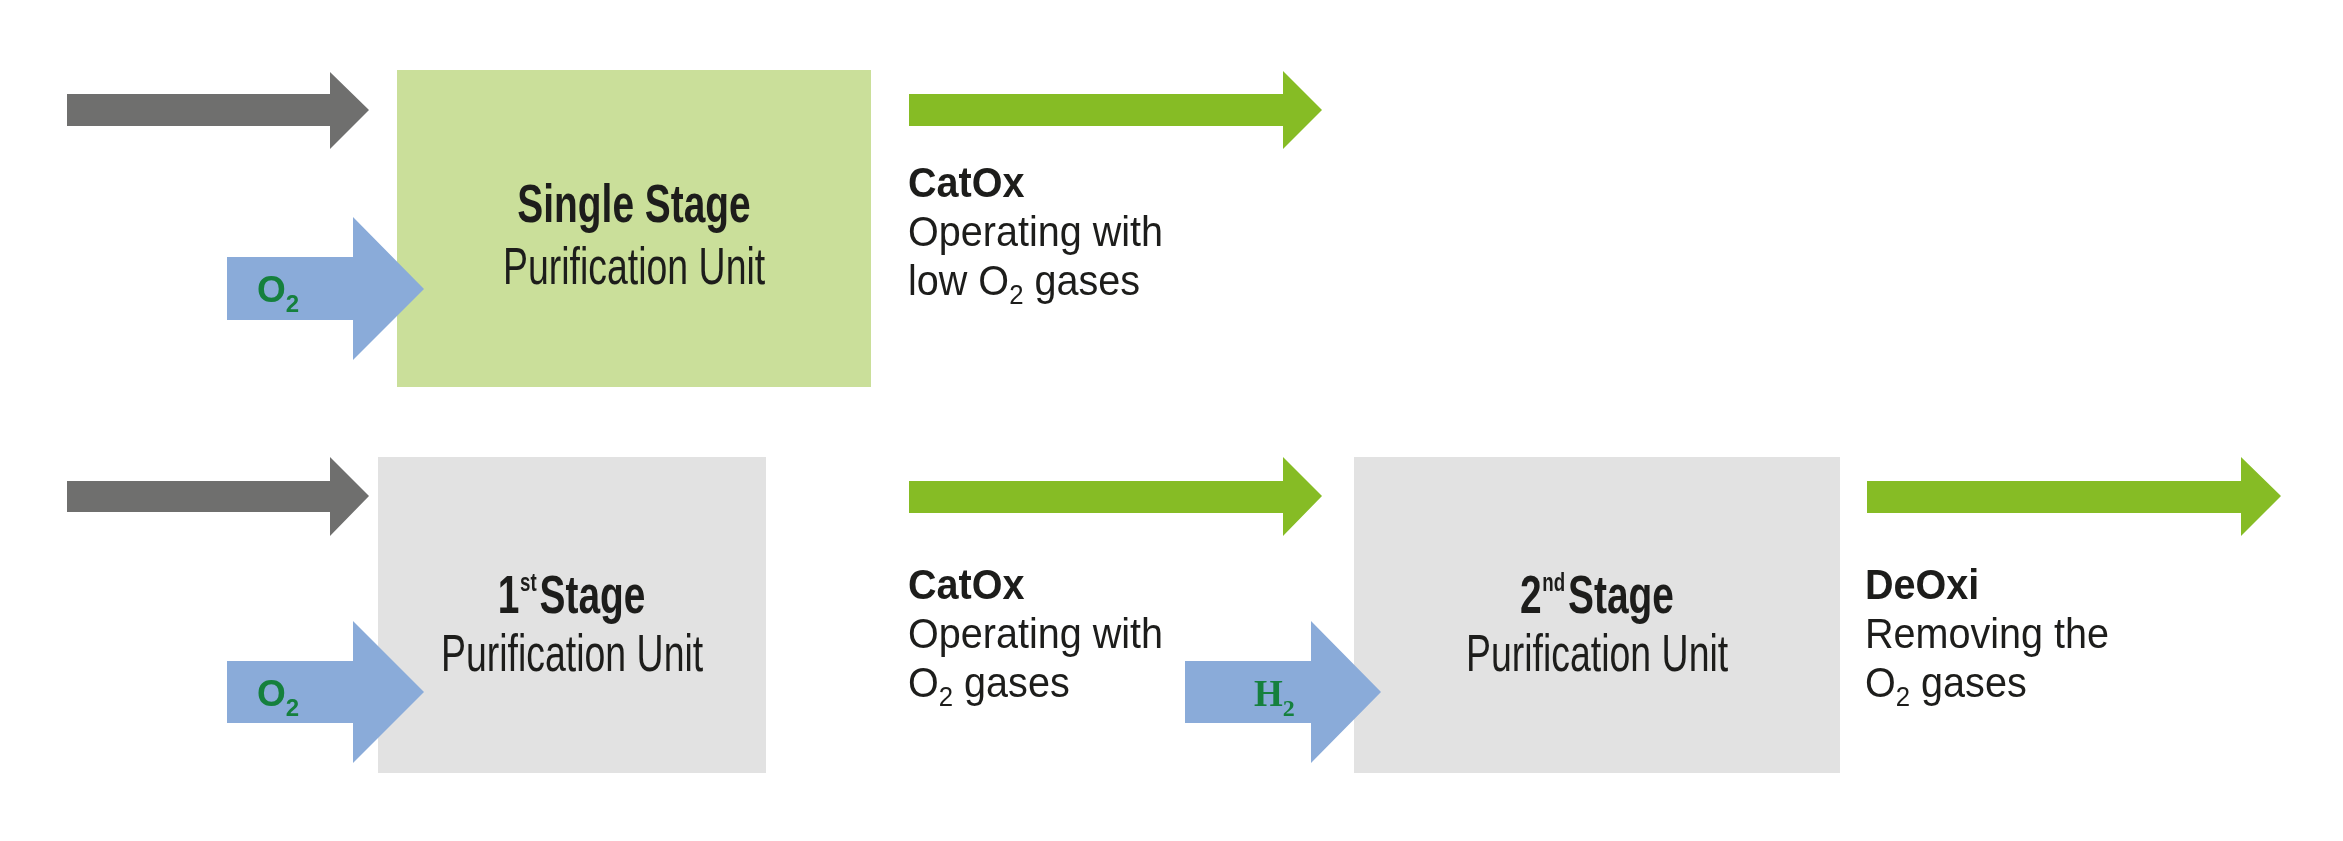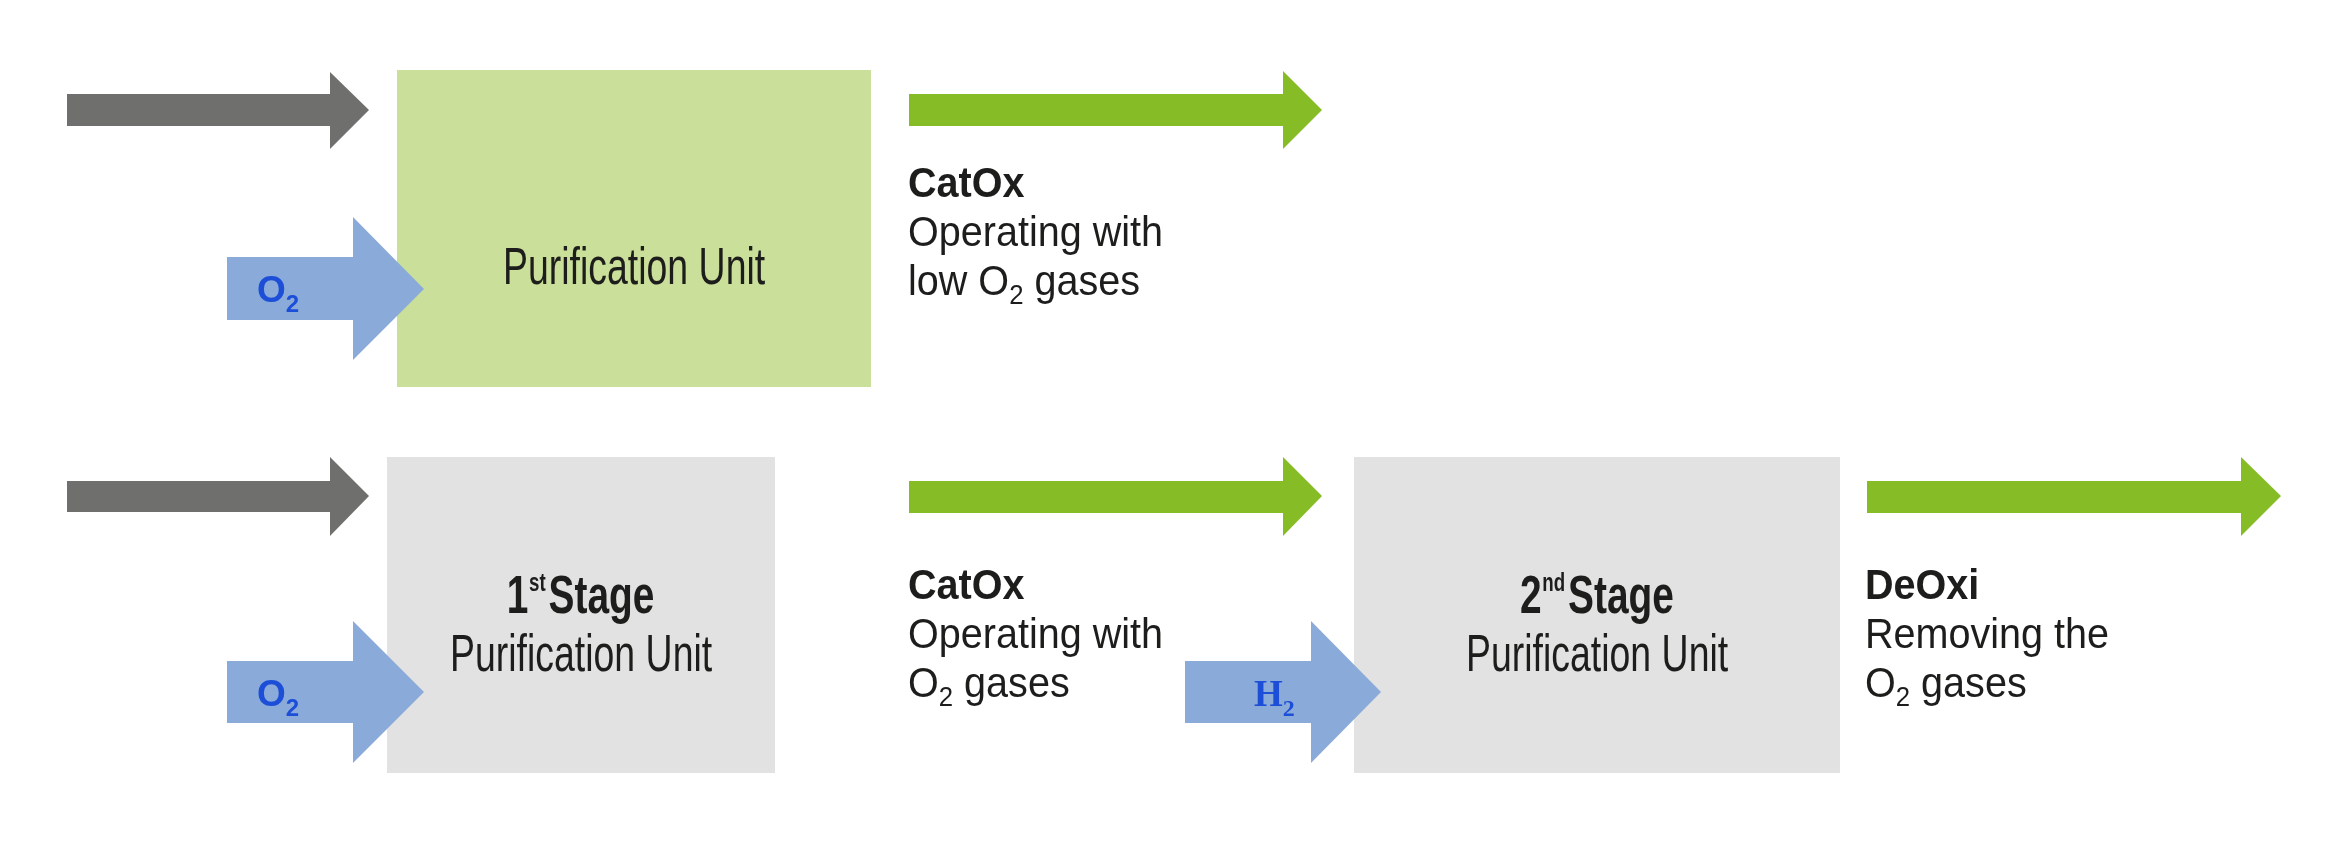--- a/index.html
+++ b/index.html
@@ -4,35 +4,38 @@
 <style>
   html, body { margin:0; padding:0; background:#ffffff; }
   body { width:2343px; height:841px; position:relative; overflow:hidden; font-family:"Liberation Sans", sans-serif; color:#1d1d1b; }
   svg.arrow { position:absolute; overflow:visible; }
   .box { position:absolute; }
   .box-text { position:absolute; left:0; right:0; text-align:center; white-space:nowrap; }
   .box-text .inner { display:inline-block; transform:scaleX(0.72); transform-origin:center; }
   .box-title { font-size:54px; font-weight:bold; line-height:1; }
   .box-sub { font-size:52px; font-weight:normal; line-height:1; }
   .box-title sup { font-size:26px; vertical-align:top; position:relative; top:2px; margin-left:1px; margin-right:4px; }
-  .arrow-label { position:absolute; color:#1d4ed8; font-weight:bold; font-size:37px; line-height:1; white-space:nowrap; }
+  .arrow-label { position:absolute; color:#15803d; font-weight:bold; font-size:37px; line-height:1; white-space:nowrap; }
   .arrow-label sub { font-size:24px; vertical-align:baseline; position:relative; top:10px; }
   .desc { position:absolute; white-space:nowrap; transform:scaleX(0.92); transform-origin:left top; }
   .desc .line { font-size:43px; line-height:49px; height:49px; display:block; }
   .desc .head { font-weight:bold; }
   .desc sub { font-size:28px; vertical-align:baseline; position:relative; top:9px; }
 </style>
 </head>
 <body>
 
 <svg class="arrow" style="left:0;top:0;width:2343px;height:841px;" width="2343" height="841">
   <polygon points="67,94 330,94 330,72 369,110 330,149 330,126 67,126" fill="#6f6f6e"></polygon>
 </svg>
 
 <div class="box" style="left:397px;top:70px;width:474px;height:317px;background:#cadf9a;">
+  <div class="box-text" style="top:106px;">
+    <span class="inner box-title"><span>Single Stage</span></span>
+  </div>
   <div class="box-text" style="top:170px;">
     <span class="inner box-sub">Purification Unit</span>
   </div>
 </div>
 
 <svg class="arrow" style="left:0;top:0;width:2343px;height:841px;" width="2343" height="841">
   <polygon points="227,257 353,257 353,217 424,289 353,360 353,320 227,320" fill="#8aabd9"></polygon>
 </svg>
 <div class="arrow-label" style="left:257px;top:271px;">
   <span>O</span><sub>2</sub>
@@ -45,21 +48,21 @@
 <div class="desc" style="left:908px;top:158px;">
   <span class="line head">CatOx</span>
   <span class="line">Operating with</span>
   <span class="line"><span>low O</span><sub>2</sub><span> gases</span></span>
 </div>
 
 <svg class="arrow" style="left:0;top:0;width:2343px;height:841px;" width="2343" height="841">
   <polygon points="67,481 330,481 330,457 369,496 330,536 330,512 67,512" fill="#6f6f6e"></polygon>
 </svg>
 
-<div class="box" style="left:387px;top:457px;width:388px;height:316px;background:#e2e2e2;">
+<div class="box" style="left:378px;top:457px;width:388px;height:316px;background:#e2e2e2;">
   <div class="box-text" style="top:110px;">
     <span class="inner box-title"><span>1</span><sup>st</sup><span>Stage</span></span>
   </div>
   <div class="box-text" style="top:170px;">
     <span class="inner box-sub">Purification Unit</span>
   </div>
 </div>
 
 <svg class="arrow" style="left:0;top:0;width:2343px;height:841px;" width="2343" height="841">
   <polygon points="227,661 353,661 353,621 424,692 353,763 353,723 227,723" fill="#8aabd9"></polygon>

